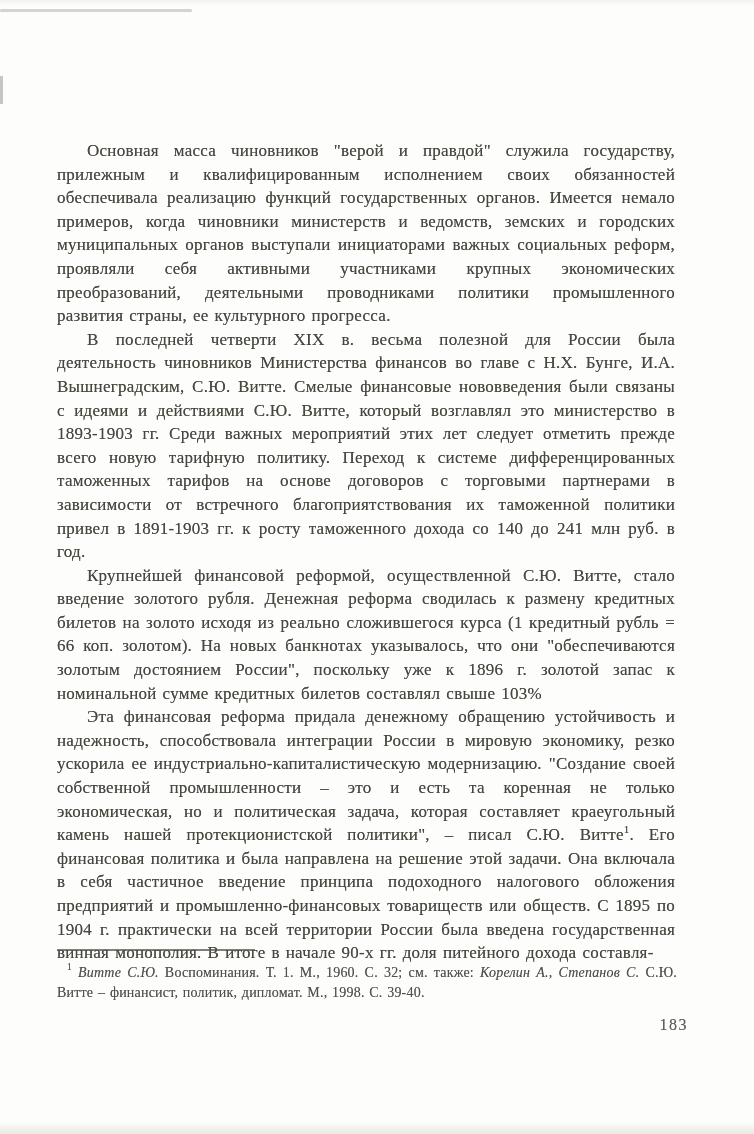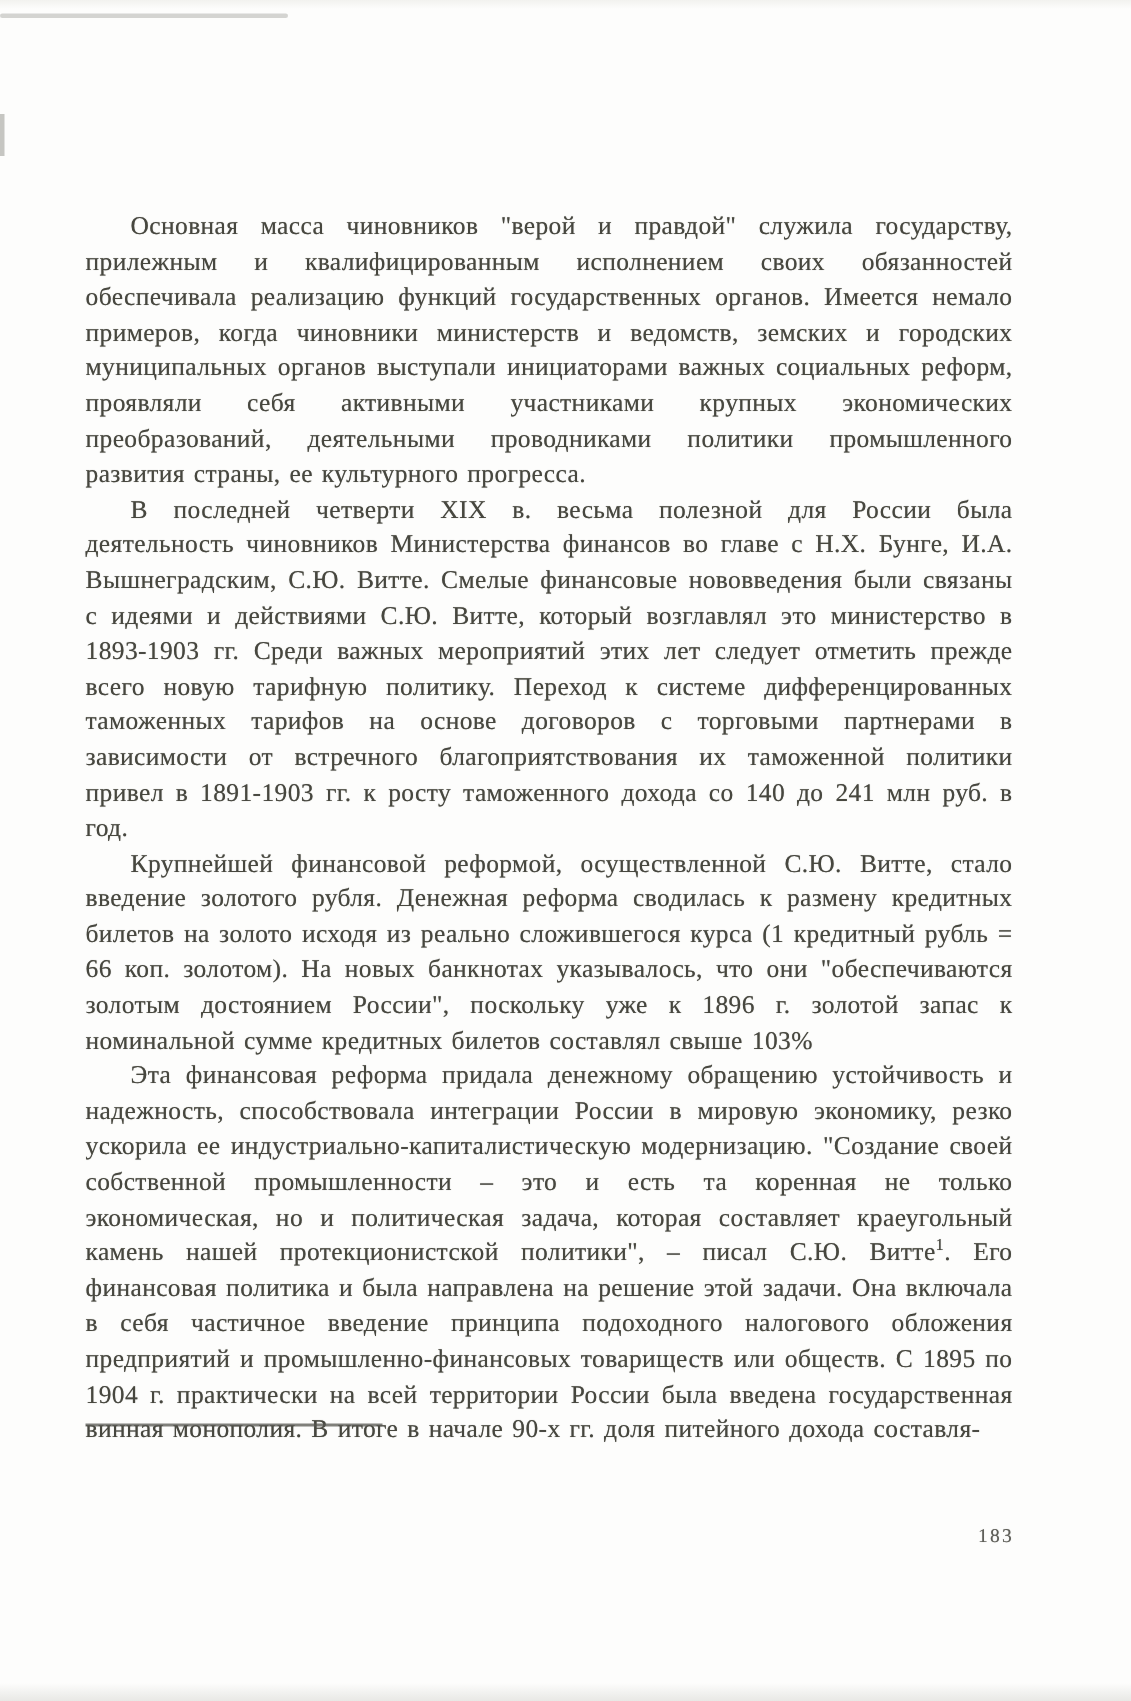--- a/index.html
+++ b/index.html
@@ -74,22 +74,22 @@
     letter-spacing: 0.2px;
     word-spacing: 1px;
     color: #52524c;
     text-indent: 10px;
     text-shadow: 0 0 0.5px rgba(82,82,76,0.6);
   }
   .footnote .it { font-style: italic; }
   .fnmark { font-size: 9.5px; line-height: 0; position: relative; top: -1px; }
   
   .page-number {
-    position: absolute; top: 1016px; right: 78px;
-    font-size: 13px;
+    position: absolute; top: 1016px; right: 66px;
+    font-size: 16px;
     letter-spacing: 1.5px;
     color: #5e5e58;
     text-shadow: 0 0 0.5px rgba(94,94,88,0.6);
   }
 </style>
 </head>
 <body>
 
 <div class="page">
 
@@ -99,19 +99,20 @@
 
   <div class="text-block">
     <p class="para">Основная масса чиновников "верой и правдой" служила государству, прилежным и квалифицированным исполнением своих обязанностей обеспечивала реализацию функций государственных органов. Имеется немало примеров, когда чиновники министерств и ведомств, земских и городских муниципальных органов выступали инициаторами важных социальных реформ, проявляли себя активными участниками крупных экономических преобразований, деятельными проводниками политики промышленного развития страны, ее культурного прогресса.</p>
     <p class="para">В последней четверти XIX в. весьма полезной для России была деятельность чиновников Министерства финансов во главе с Н.Х. Бунге, И.А. Вышнеградским, С.Ю. Витте. Смелые финансовые нововведения были связаны с идеями и действиями С.Ю. Витте, который возглавлял это министерство в 1893-1903 гг. Среди важных мероприятий этих лет следует отметить прежде всего новую тарифную политику. Переход к системе дифференцированных таможенных тарифов на основе договоров с торговыми партнерами в зависимости от встречного благоприятствования их таможенной политики привел в 1891-1903 гг. к росту таможенного дохода со 140 до 241 млн руб. в год.</p>
     <p class="para">Крупнейшей финансовой реформой, осуществленной С.Ю. Витте, стало введение золотого рубля. Денежная реформа сводилась к размену кредитных билетов на золото исходя из реально сложившегося курса (1 кредитный рубль = 66 коп. золотом). На новых банкнотах указывалось, что они "обеспечиваются золотым достоянием России", поскольку уже к 1896 г. золотой запас к номинальной сумме кредитных билетов составлял свыше 103%</p>
     <p class="para"><span>Эта финансовая реформа придала денежному обращению устойчивость и надежность, способствовала интеграции России в мировую экономику, резко ускорила ее индустриально-капиталистическую модернизацию. "Создание своей собственной промышленности – это и есть та коренная не только экономическая, но и политическая задача, которая составляет краеугольный камень нашей протекционистской политики", – писал С.Ю. Витте</span><sup class="fnref">1</sup><span>. Его финансовая политика и была направлена на решение этой задачи. Она включала в себя частичное введение принципа подоходного налогового обложения предприятий и промышленно-финансовых товариществ или обществ. С 1895 по 1904 г. практически на всей территории России была введена государственная винная монополия. В итоге в начале 90-х гг. доля питейного дохода составля-</span></p>
   </div>
 
   <div class="footnote-separator"></div>
 
+  <div class="footnote"><sup class="fnmark">1</sup> <span class="it">Витте С.Ю.</span><span> Воспоминания. Т. 1. М., 1960. С. 32; см. также: </span><span class="it">Корелин А., Степанов С.</span><span> С.Ю. Витте – финансист, политик, дипломат. М., 1998. С. 39-40.</span></div>
 
   <div class="page-number">183</div>
 
   <div class="bottom-mark"></div>
   <div class="bottom-shade"></div>
 
 </div>
 
 </body></html>

